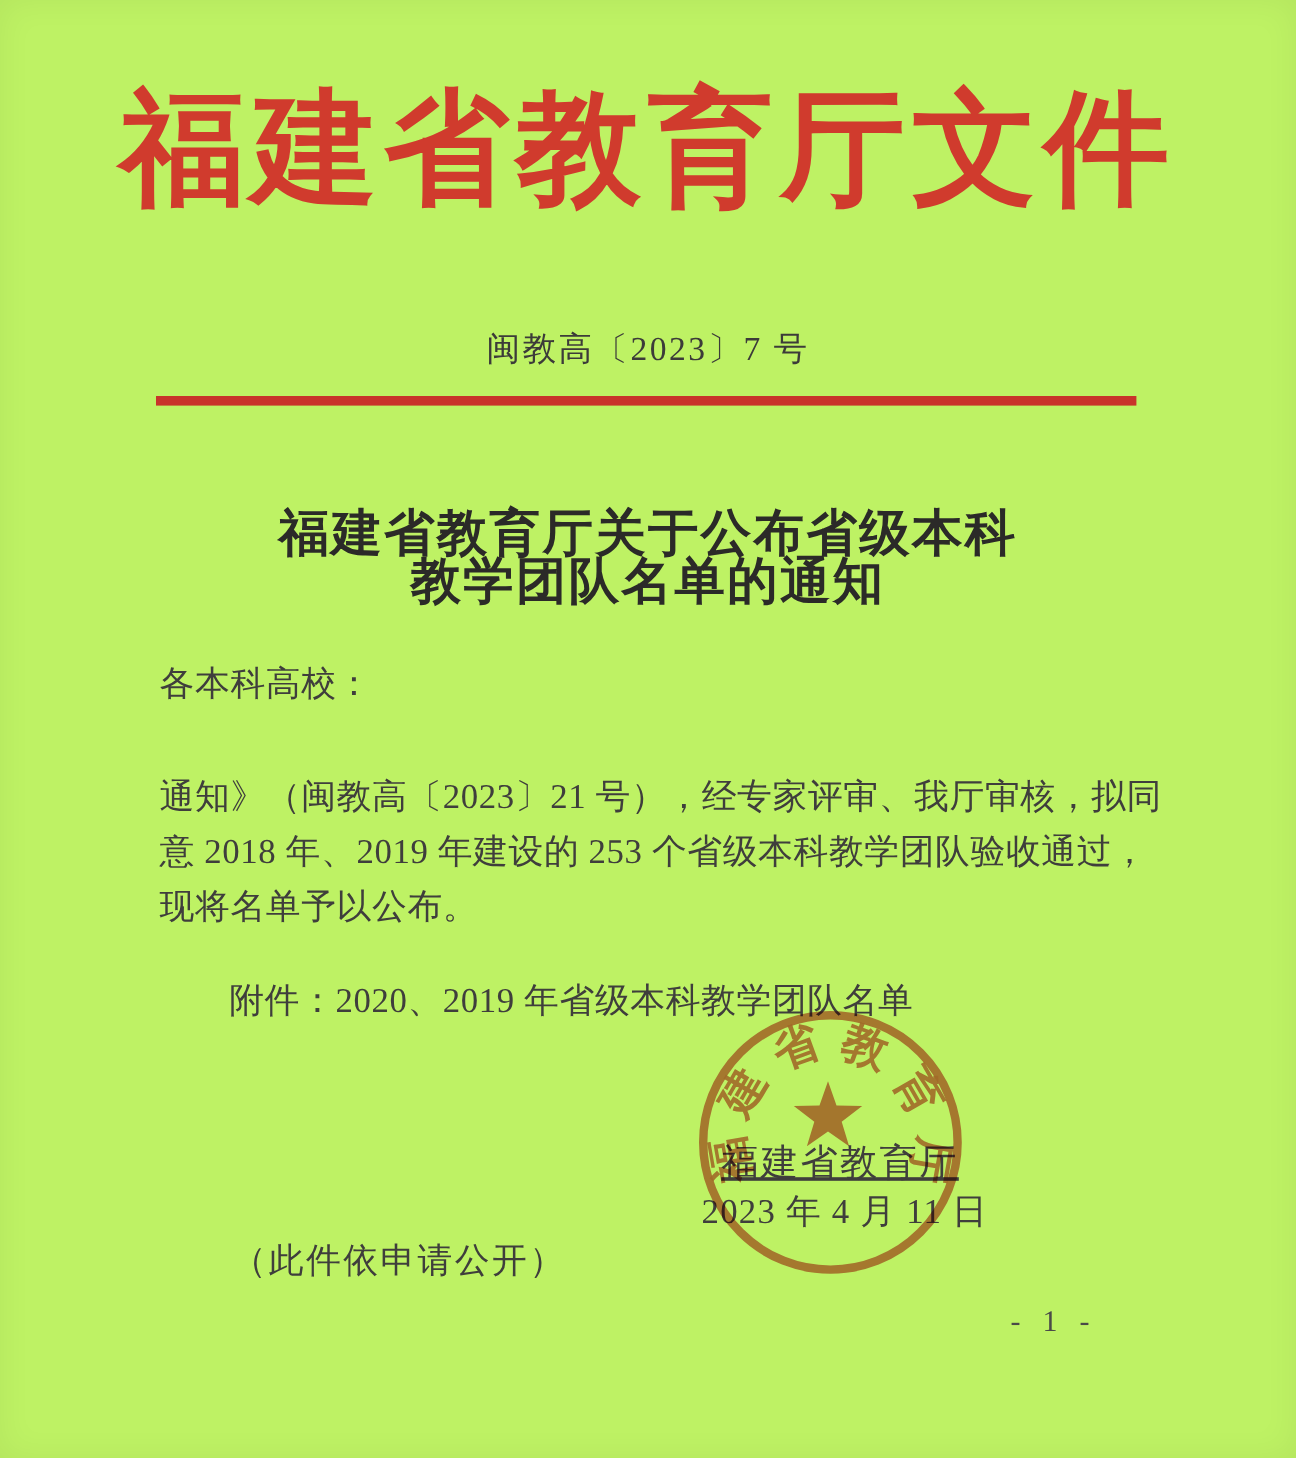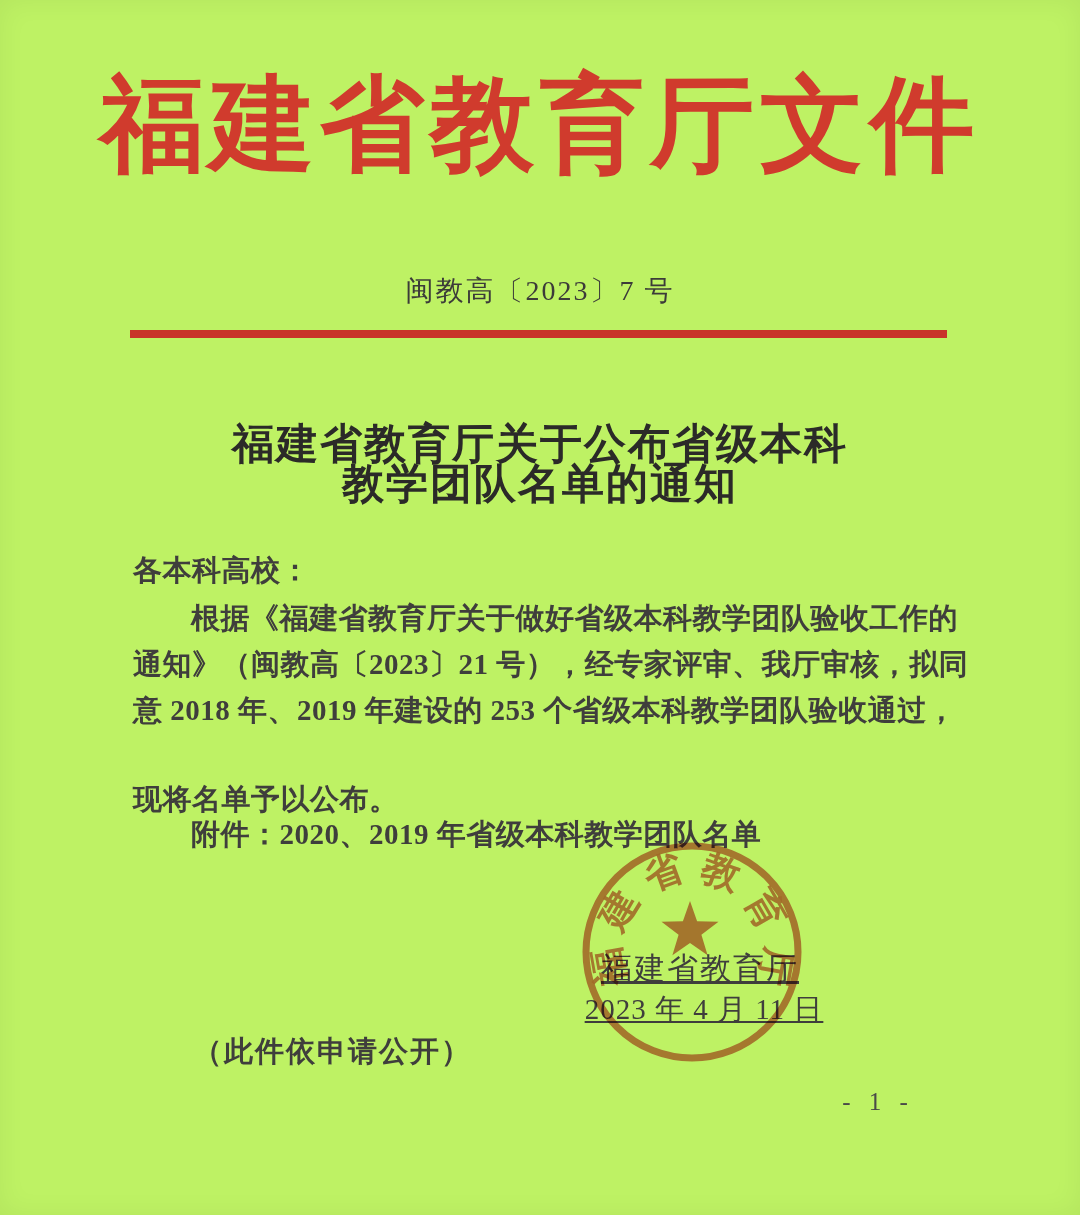--- a/index.html
+++ b/index.html
@@ -51,42 +51,40 @@
   }
   .title-1{top:396px;margin-top:20px;}
   .title-2{top:456px;}
 
   .body-text{
     font-size:29px;
     letter-spacing:0.5px;
     color:#3f3e3c;
     white-space:nowrap;
     line-height:1.25;
-    font-weight:bold;
   }
   .salutation{left:133px;top:552px;}
   .bline-1{left:191px;top:600px;}
   .bline-2{left:133px;top:646px;}
   .bline-3{left:133px;top:692px;}
-  .bline-4{left:133px;top:738px;margin-top:43px;}
+  .bline-4{left:133px;top:738px;}
   .attachment{left:191px;top:816px;}
 
   .issuer{
     left:560px;top:948px;width:280px;
     font-size:31px;letter-spacing:2px;
     color:#3f3e3c;text-align:center;white-space:nowrap;
     z-index:1;
     text-decoration:underline;
   }
   .issue-date{
     left:544px;top:990px;width:320px;
     font-size:29px;letter-spacing:1px;
     color:#3f3e3c;text-align:center;white-space:nowrap;
     z-index:1;
-    text-decoration:underline;
   }
   .disclosure{
     left:193px;top:1033px;
     font-size:29px;letter-spacing:2px;
     color:#3f3e3c;white-space:nowrap;
   }
   .page-number{
     left:818px;top:1088px;width:120px;
     font-size:25px;letter-spacing:6px;
     color:#4a4a48;text-align:center;white-space:nowrap;
@@ -113,21 +111,20 @@
 
   <div class="abs doc-number">闽教高〔2023〕7 号</div>
 
   <div class="abs red-rule"></div>
 
   <div class="abs title-line title-1">福建省教育厅关于公布省级本科</div>
   <div class="abs title-line title-2">教学团队名单的通知</div>
 
   <div class="abs body-text salutation">各本科高校：</div>
 
-  <div class="abs body-text bline-1">根据《福建省教育厅关于做好省级本科教学团队验收工作的</div>
   <div class="abs body-text bline-2">通知》（闽教高〔2023〕21 号），经专家评审、我厅审核，拟同</div>
   <div class="abs body-text bline-3">意 2018 年、2019 年建设的 253 个省级本科教学团队验收通过，</div>
   <div class="abs body-text bline-4">现将名单予以公布。</div>
 
   <div class="abs body-text attachment">附件：2020、2019 年省级本科教学团队名单</div>
 
   <div class="abs issuer">福建省教育厅</div>
   <div class="abs issue-date">2023 年 4 月 11 日</div>
 
   <svg class="abs seal" viewBox="0 0 238 238" xmlns="http://www.w3.org/2000/svg" aria-hidden="true">

